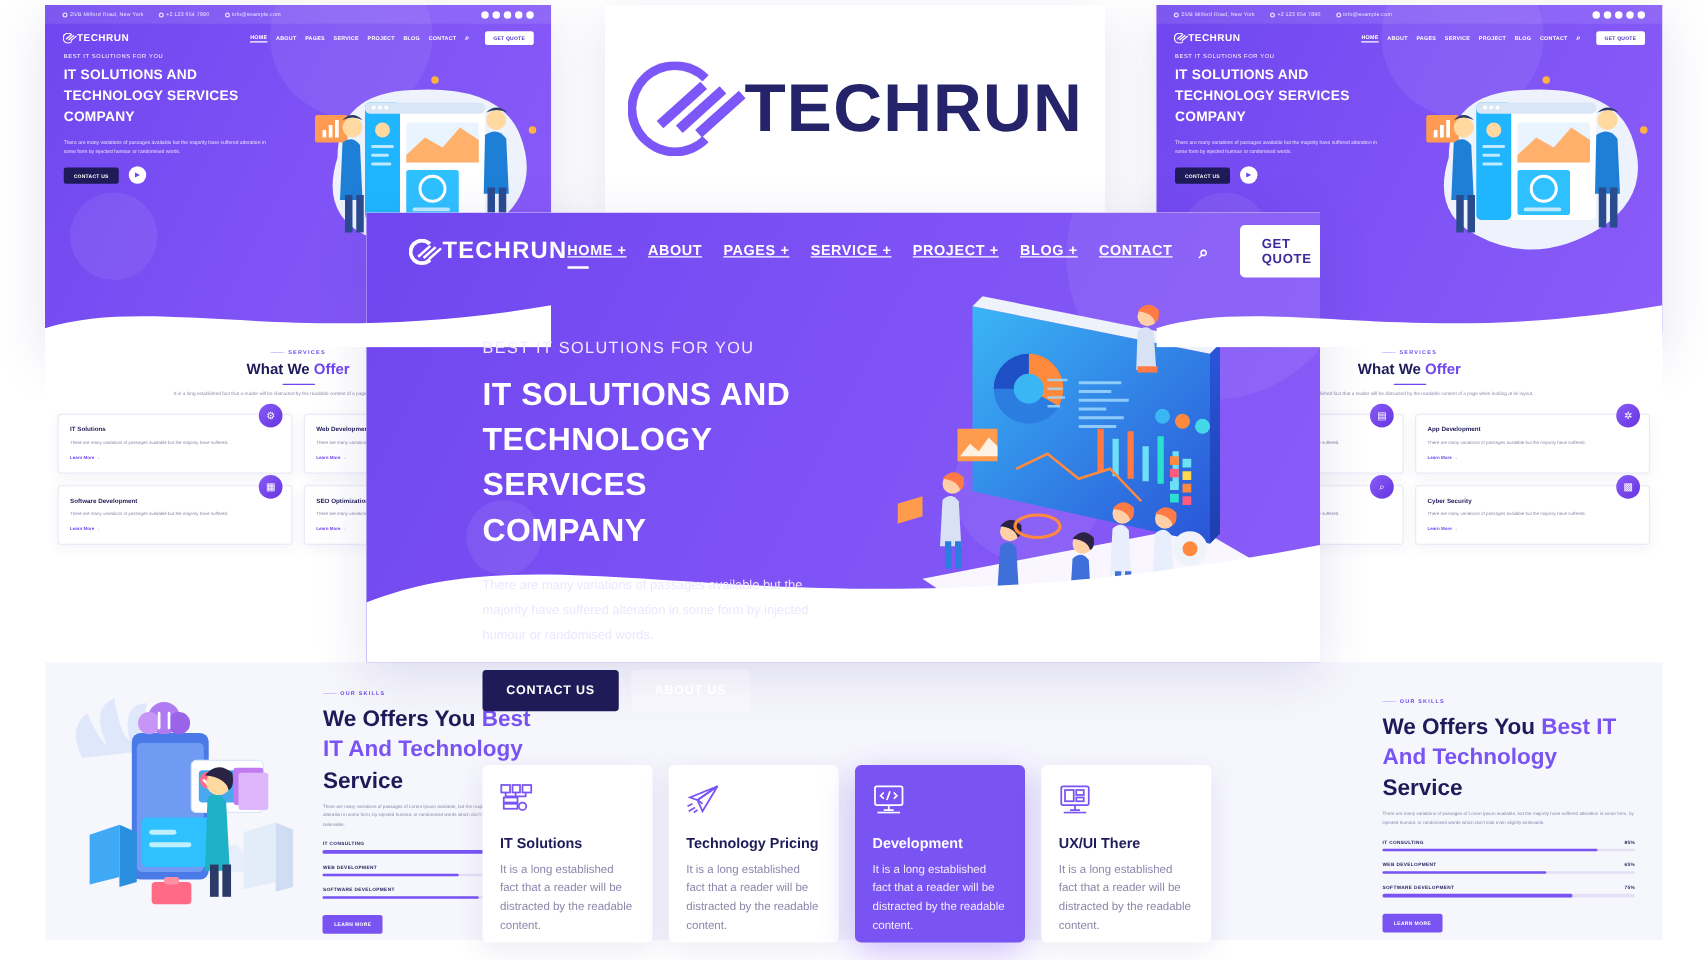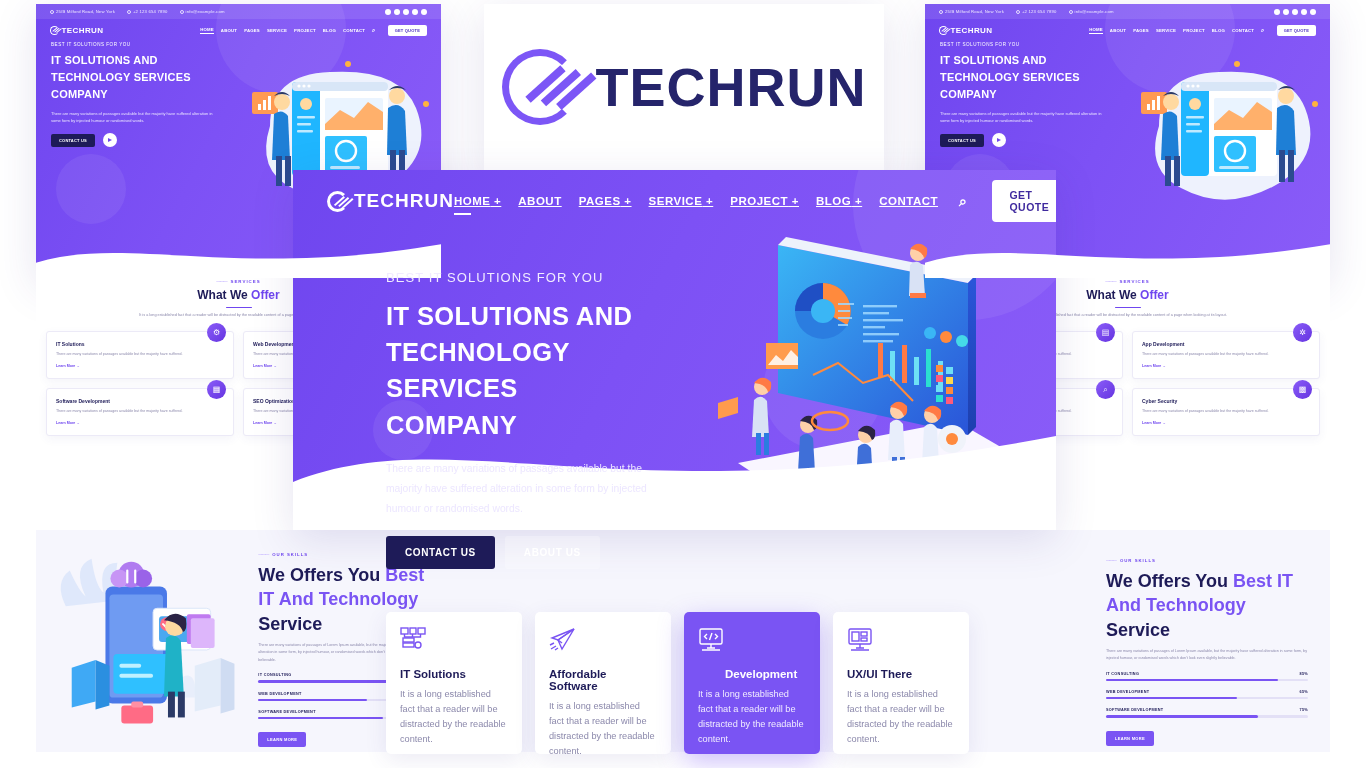--- a/index.html
+++ b/index.html
@@ -136,21 +136,21 @@
 
   
   .feat-row { position:absolute; left:386px; top:612px; width:584px;
     display:flex; gap:13px; z-index:9; }
   .feat-card { width:136px; height:142px; background:#fff; border-radius:5px;
     padding:15px 14px; box-shadow:0 6px 22px rgba(70,60,150,.10); }
   .feat-card.on { background:#7a54f3; box-shadow:0 8px 26px rgba(110,70,240,.35); }
   .feat-ico { width:26px; height:24px; color:#7a54f3; }
   .feat-card.on .feat-ico { color:#fff; }
   .feat-card h4 { font-size:11.5px; font-weight:700; color:#1e1b58; margin-top:13px; }
-  .feat-card.on h4 { color:#fff;margin-left:27px; }
+  .feat-card.on h4 { color:#fff; }
   .feat-card p { font-size:9.2px; line-height:1.62; color:#8b88ab; margin-top:7px; }
   .feat-card.on p { color:#f1ecff; }
 
   
   .bottom-strip { position:absolute; left:36px; top:530px; width:1294px; height:222px;
     background:#f6f6fd; }
   .bottom-white { position:absolute; left:0; top:530px; width:36px; height:222px; background:#fff; }
 </style>
 </head>
 <body>
@@ -722,21 +722,21 @@
       <h4>IT Solutions</h4>
       <p>It is a long established fact that a reader will be distracted by the readable content.</p>
     </div>
     <div class="feat-card">
       <svg class="feat-ico" viewBox="0 0 26 24" fill="none" stroke="currentColor" stroke-width="1.4">
         <path d="M25 2 L9 13 L3 11 Z"></path>
           <path d="M25 2 L13 22 L9 13 Z"></path>
           <path d="M9 13 L13 16"></path>
         <path d="M1 18 l4 -2M2 22 l5 -3M6 23 l3 -2"></path>
       </svg>
-      <h4>Affordable Software</h4>
+      <h4>Technology Pricing</h4>
       <p>It is a long established fact that a reader will be distracted by the readable content.</p>
     </div>
     <div class="feat-card on">
       <svg class="feat-ico" viewBox="0 0 26 24" fill="none" stroke="currentColor" stroke-width="1.4">
         <rect x="2" y="2" width="22" height="15" rx="1.5"></rect>
         <path d="M9 21h8M13 17v4M4 23h18"></path>
         <path d="M9 7 L6.5 9.5 L9 12M17 7 L19.5 9.5 L17 12M14 6 L11.5 13"></path>
       </svg>
       <h4>Development</h4>
       <p>It is a long established fact that a reader will be distracted by the readable content.</p>

